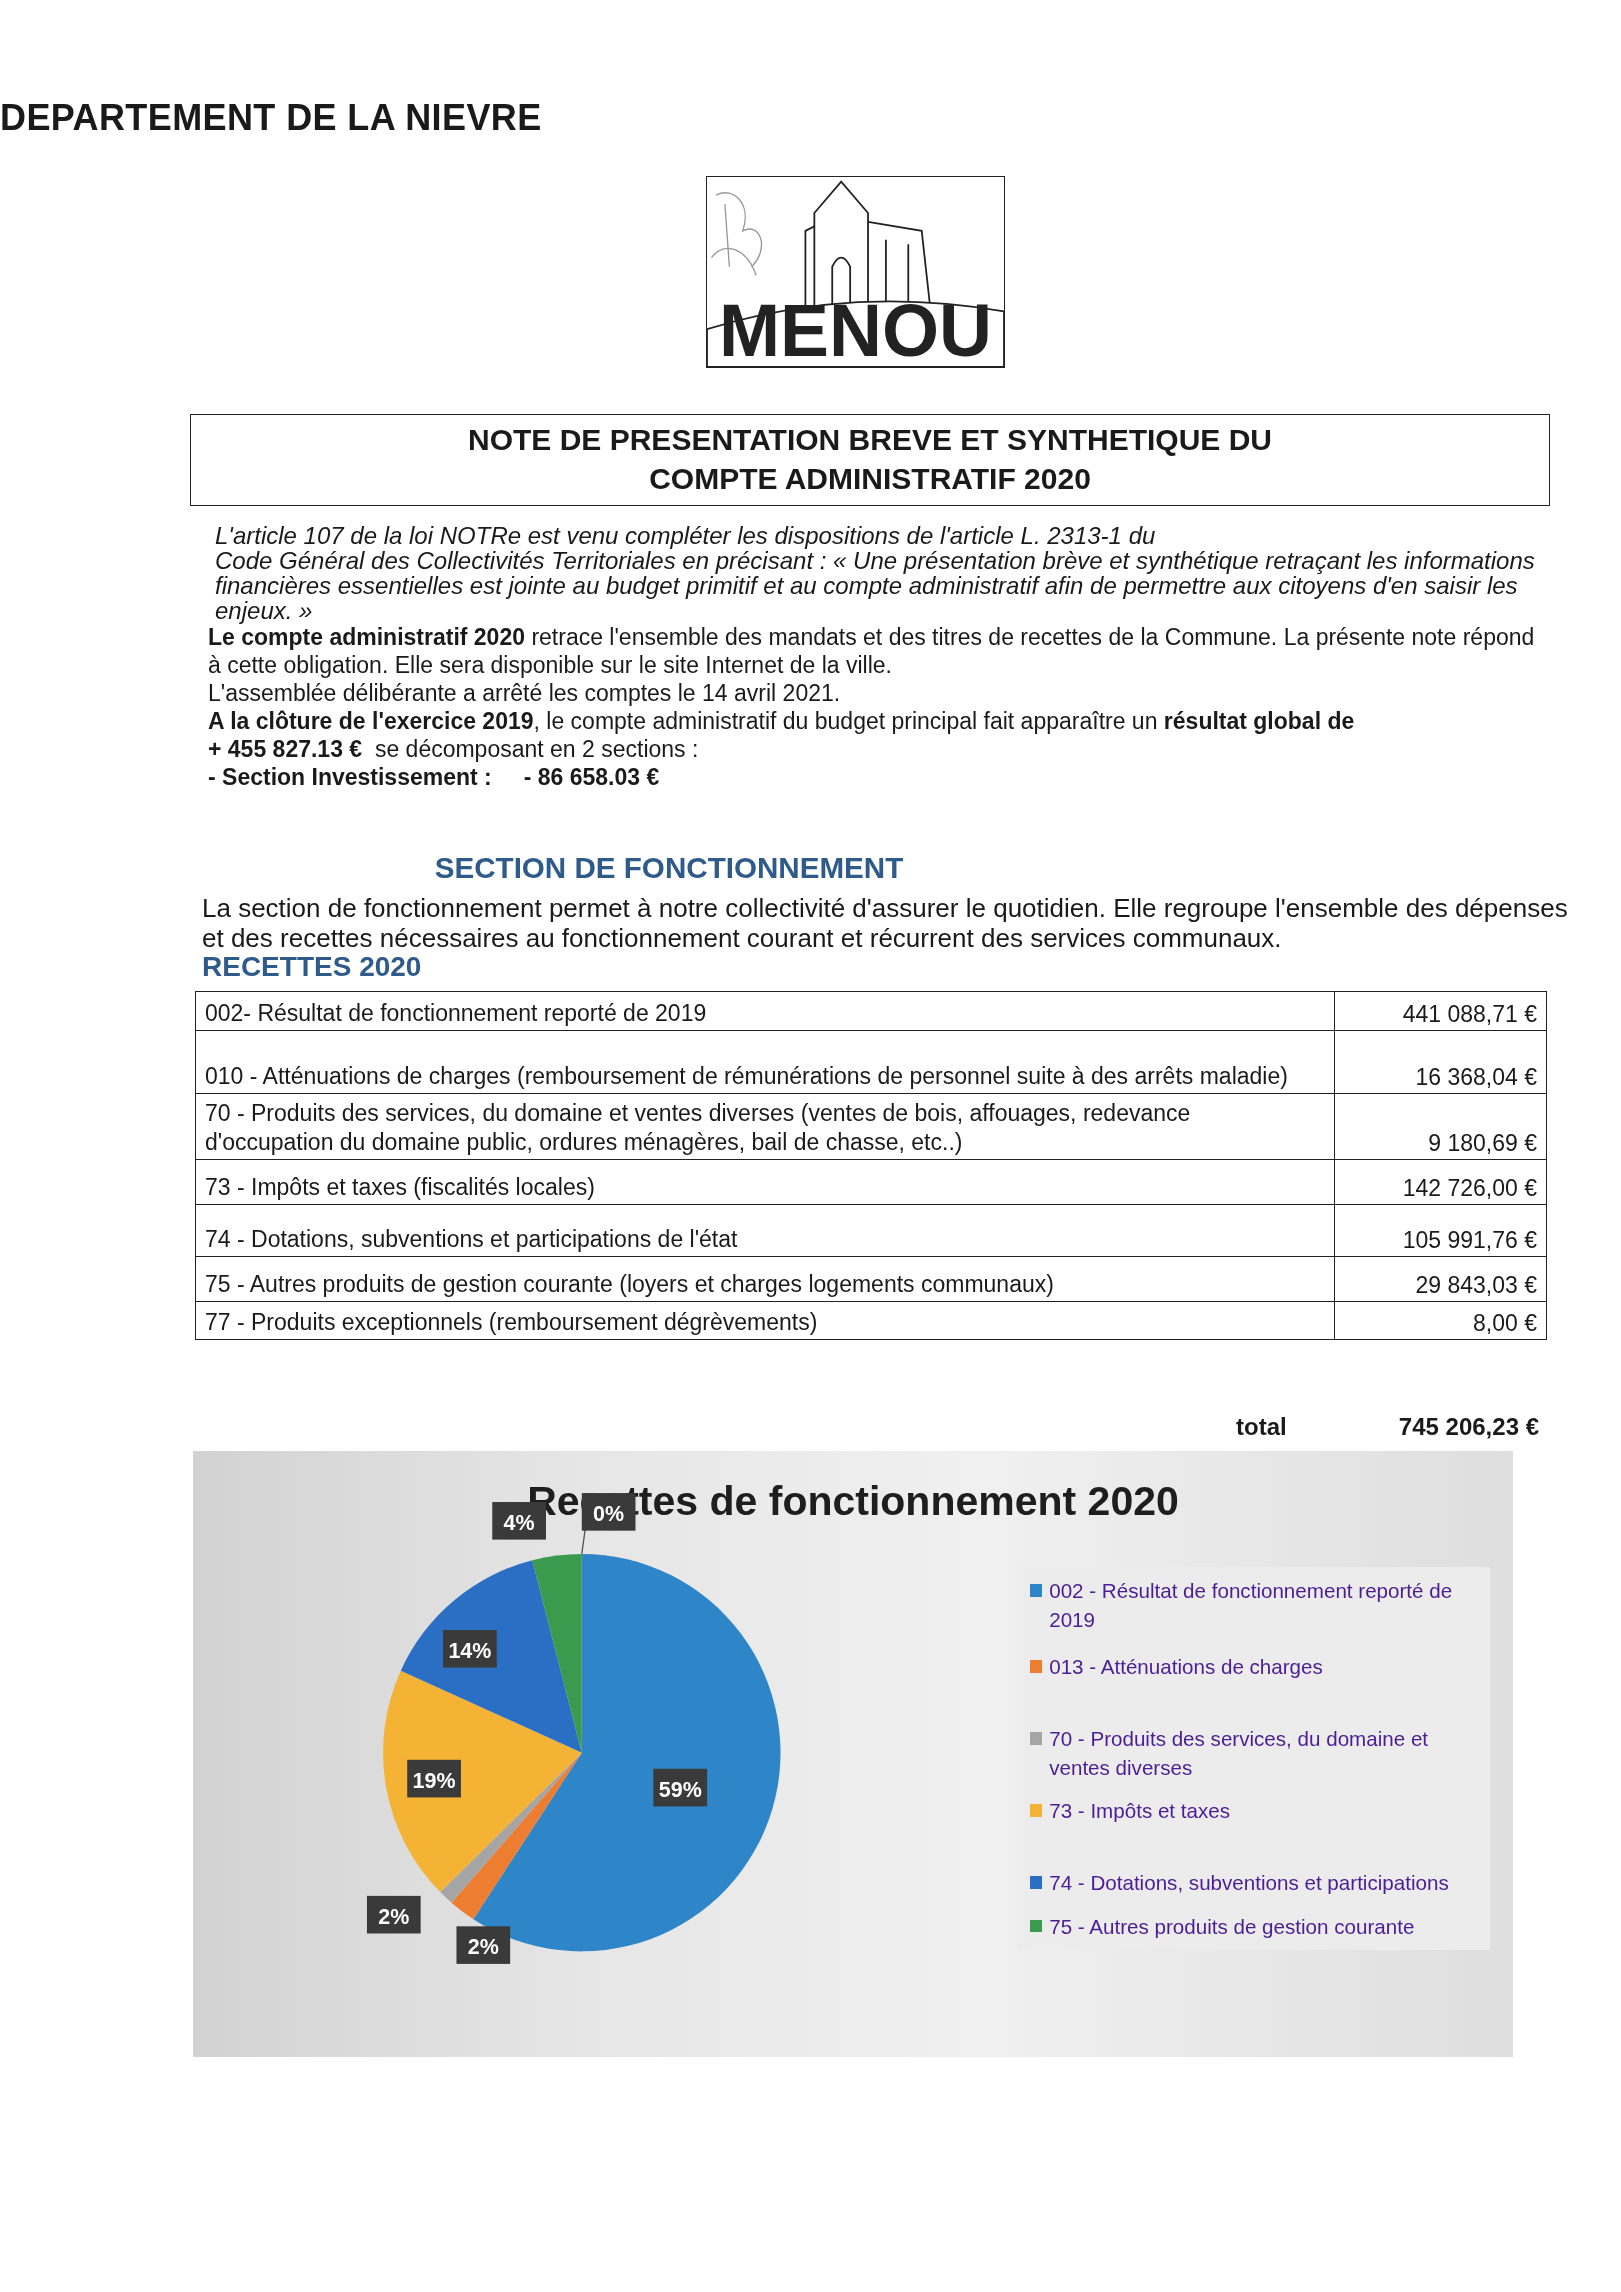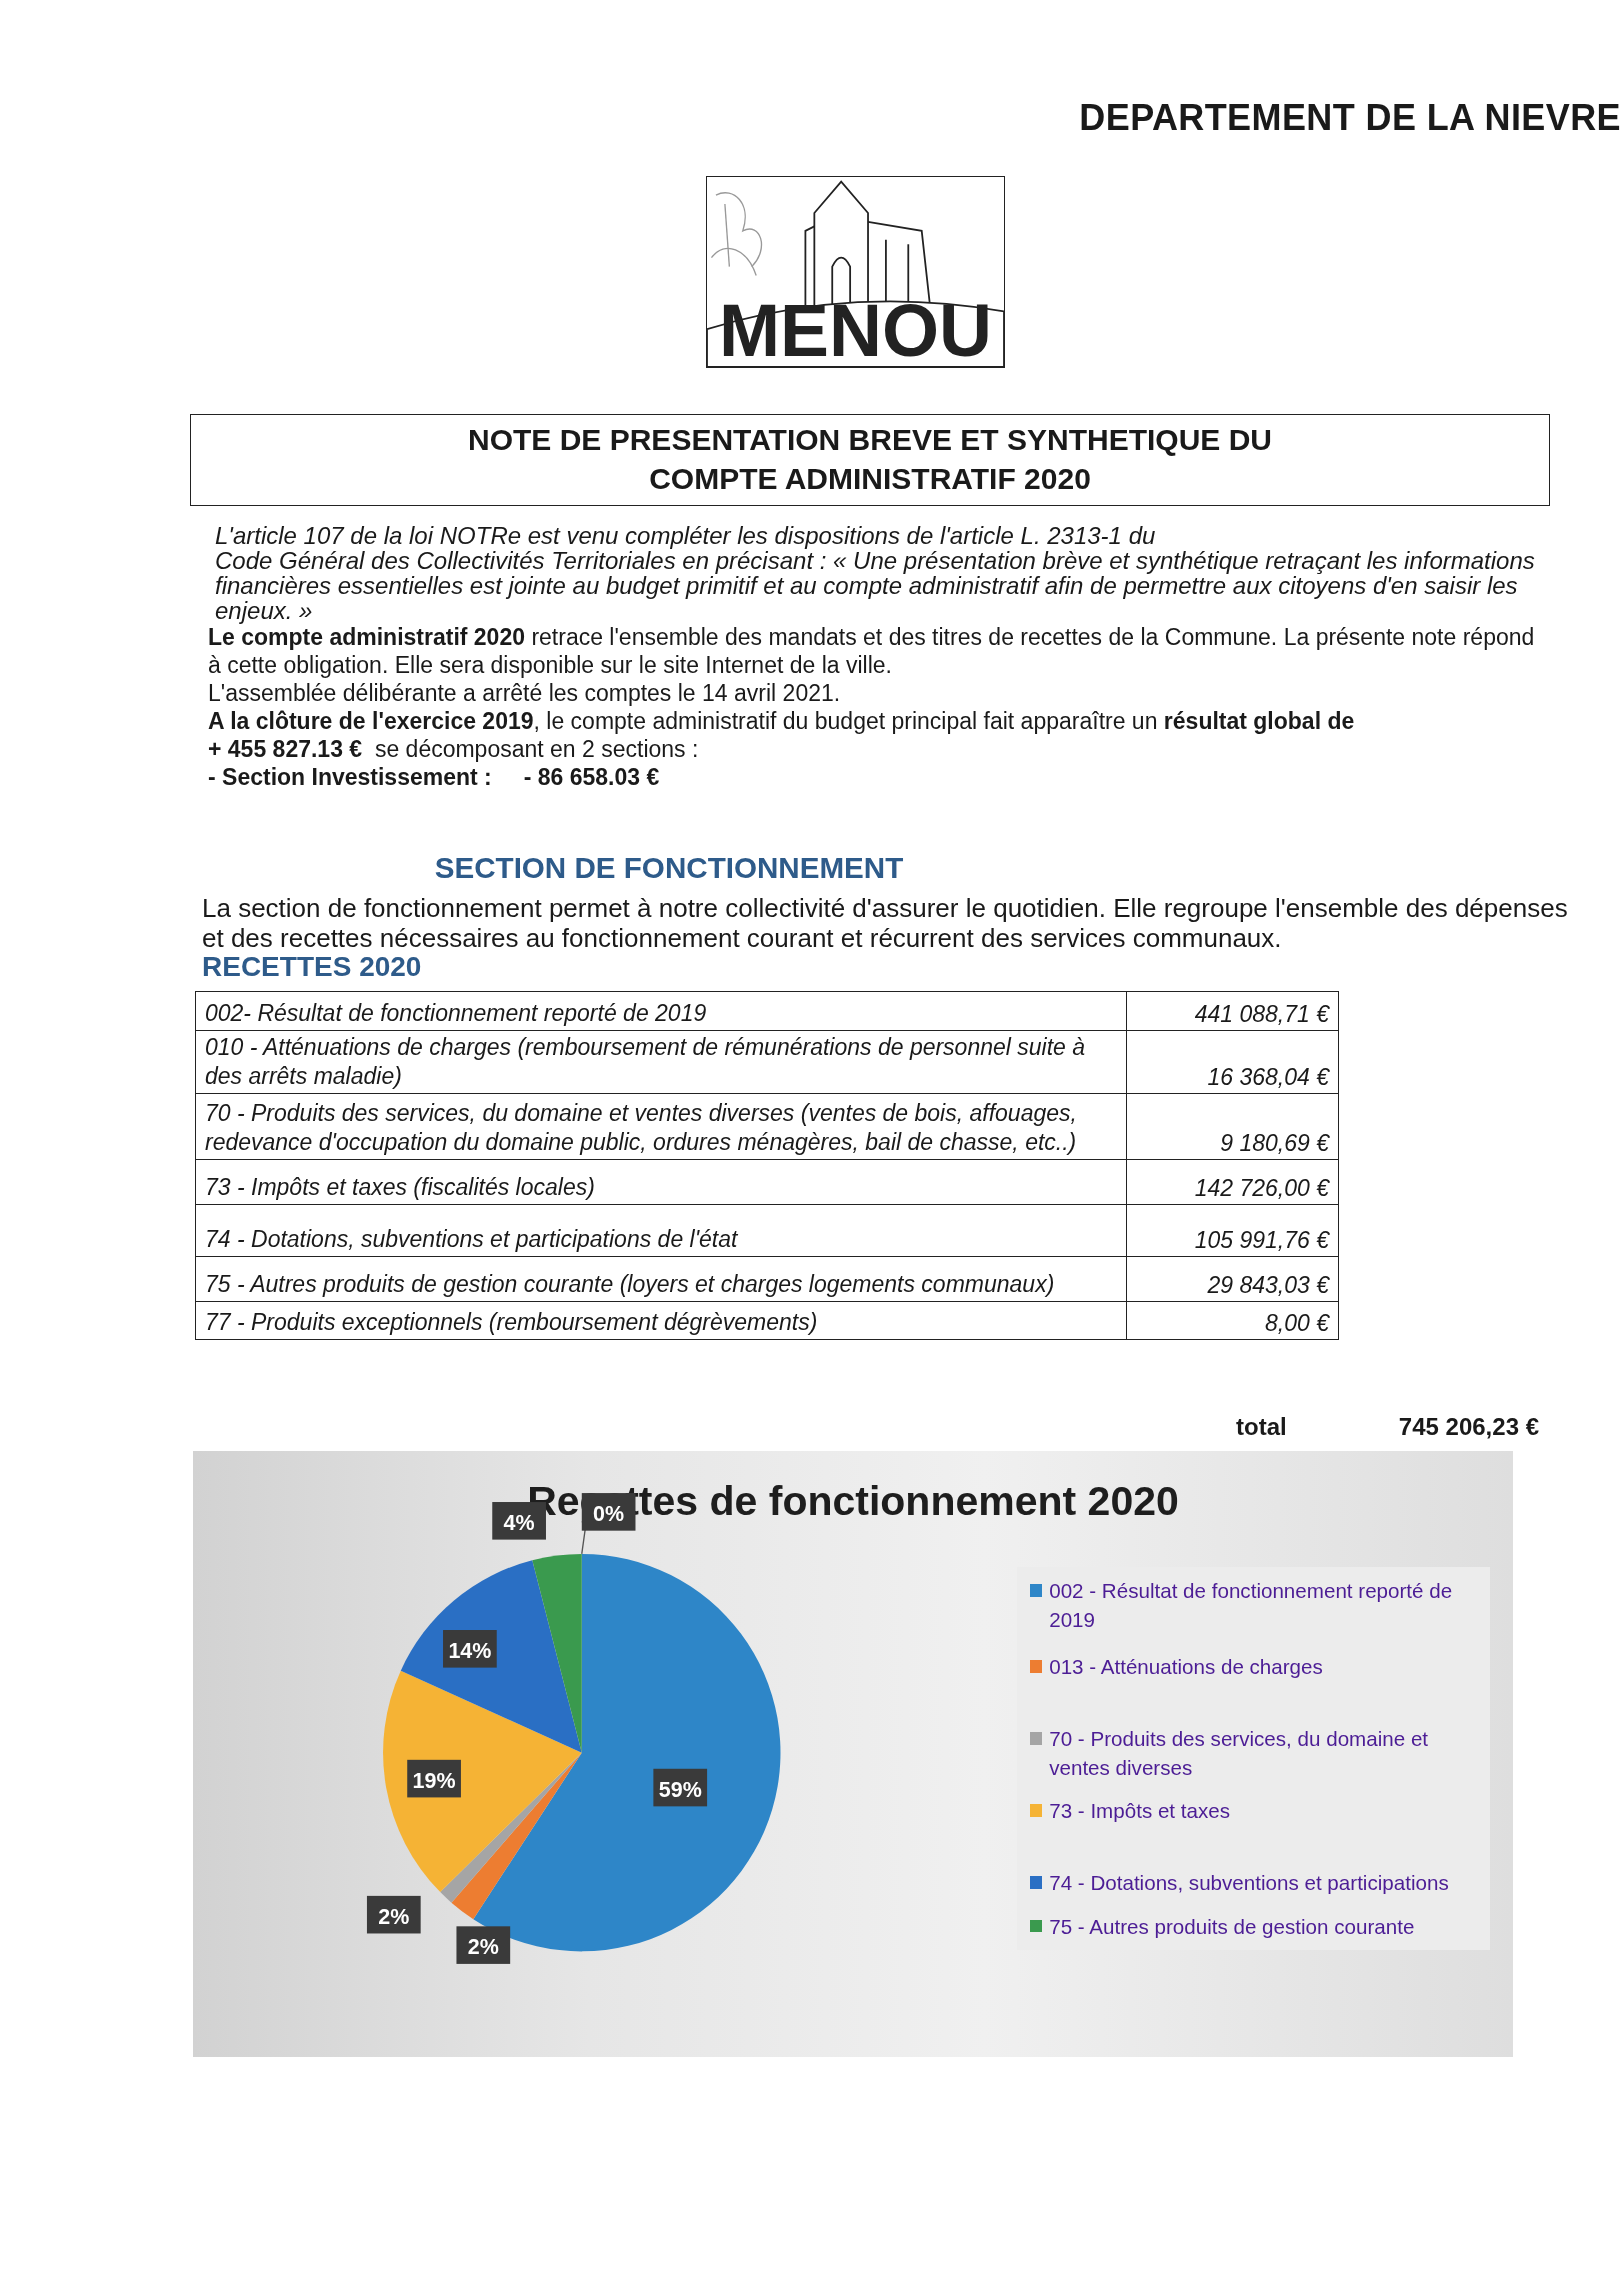--- a/index.html
+++ b/index.html
@@ -1,33 +1,33 @@
 <!DOCTYPE html>
 <html style="font-size:14.3px"><head>
 <meta charset="utf-8">
 <style>
   html, body { margin:0; padding:0; }
   body { width:1621px; height:2293px; background:#ffffff; position:relative; overflow:hidden;
          font-family:"Liberation Sans", sans-serif; color:#1a1a1a; }
   .abs { position:absolute; }
-  #dept-title { left:0; width:1621px; top:97px; text-align:right; font-weight:bold; font-size:36px; letter-spacing:0.4px; }
+  #dept-title { left:0; width:1621px; top:97px; text-align:left; font-weight:bold; font-size:36px; letter-spacing:0.4px; }
   #logo { left:706px; top:176px; width:297px; height:190px; border:1.8px solid #222; background:#fff; overflow:hidden; }
   #title-box { left:190px; top:414px; width:1358px; height:90px; border:1.8px solid #222; text-align:center; }
   #title-box .l1, #title-box .l2 { font-weight:bold; font-size:30px; line-height:39px; }
   #title-box .l1 { margin-top:5.4px; }
   #intro-italic { left:215px; top:523px; width:1325px; font-style:italic; font-size:24px; line-height:25px; }
   #intro-italic p { margin:0; }
   #body-text { left:208px; top:623px; width:1343px; font-size:23px; line-height:28px; }
   #body-text p { margin:0; }
   b { font-weight:bold; }
   #section-title { left:0; width:1338px; top:851px; text-align:center; font-weight:bold; font-size:29.6px; color:#2e5b8a; }
   #section-desc { left:202px; top:894px; width:1370px; font-size:26px; line-height:29.6px; }
   #section-desc p { margin:0; }
   #recettes-title { left:202px; top:951px; font-weight:bold; font-size:28px; color:#2e5b8a; }
-  #rec-table { left:195px; top:991px; width:1144px; border-collapse:collapse; font-size:23px;font-style:italic; }
+  #rec-table { left:195px; top:991px; width:1352px; border-collapse:collapse; font-size:23px; }
   #rec-table td { border:1.8px solid #222; padding:1.8px 9px; vertical-align:bottom; }
   #rec-table td.amt { text-align:right; width:193px; white-space:nowrap; }
   #rec-table td.lbl { line-height:29px; }
   #total-row { left:1236px; top:1413px; width:303px; font-weight:bold; font-size:24px; }
   #total-label { position:absolute; left:0; }
   #total-value { position:absolute; right:0; }
   #chart-frame { left:193px; top:1451px; width:1320px; height:606px;
                  background:linear-gradient(90deg,#d2d2d2 0%,#e6e6e6 30%,#f0f0f0 60%,#dedede 100%); }
   #chart-title { left:0; width:1320px; top:27px; text-align:center; font-weight:bold; font-size:41px; color:#1e1e1e; }
   #legend { left:824px; top:116px; width:448px; background:#ececec; padding:9px 12.5px; font-size:20.6px; color:#4c1d95; line-height:29px; }

